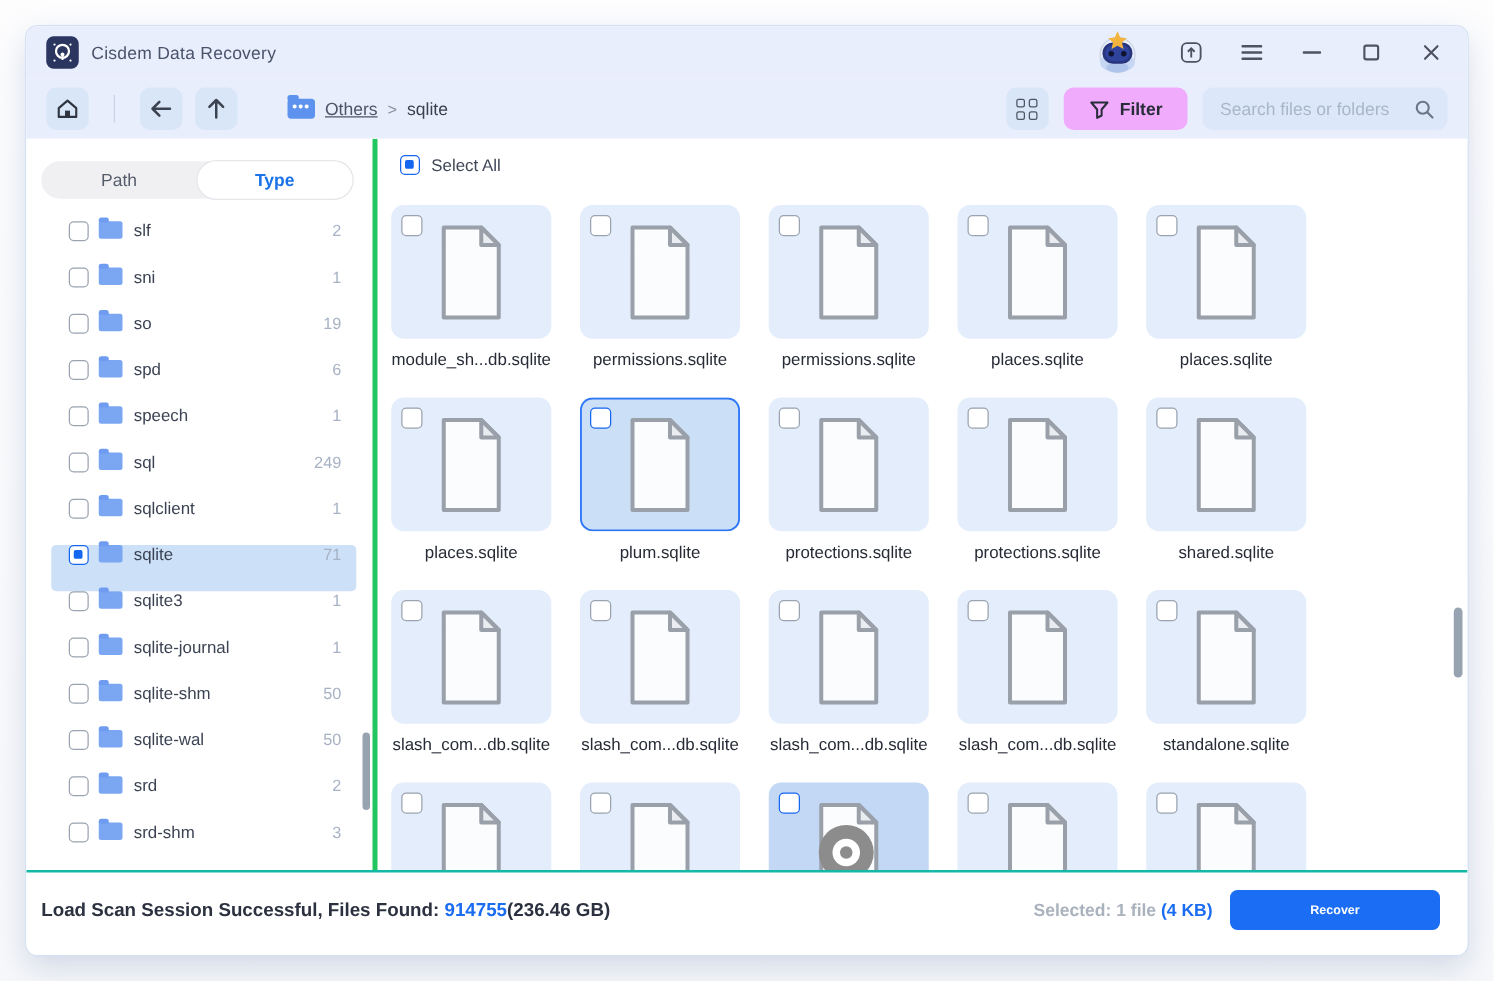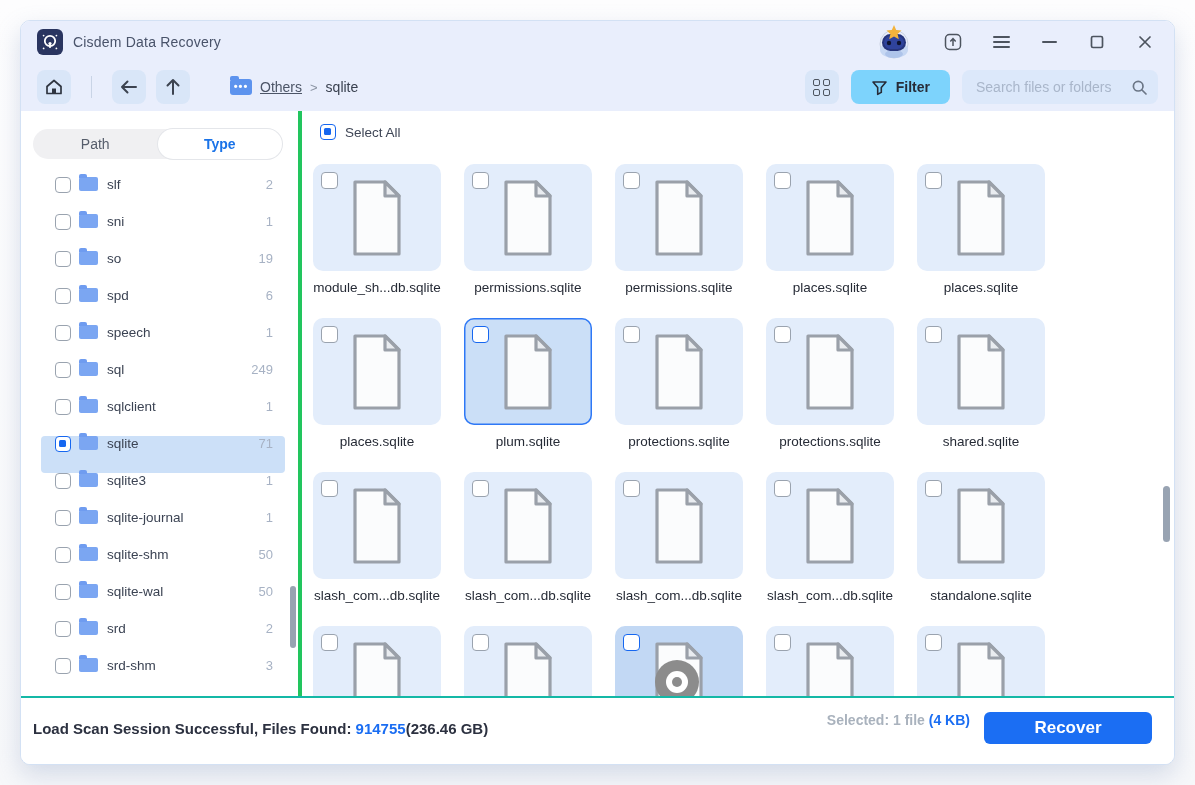--- a/index.html
+++ b/index.html
@@ -27,21 +27,21 @@
   .crumbs { display:flex; align-items:center; margin-left:40px; gap:8px; font-size:14px; }
   .crumb-folder { width:22px; height:16px; background:#5d93ee; border-radius:3px; position:relative; display:flex; align-items:center; justify-content:center; }
   .crumb-folder::before { content:""; position:absolute; top:-3px; left:0; width:9px; height:4px; background:#5d93ee; border-radius:2px 2px 0 0; }
   .crumb-dots { color:#fff; font-size:11px; font-weight:bold; letter-spacing:1px; line-height:1; margin-top:-2px; }
   .crumb-root { color:#4c5567;text-decoration:underline; }
   .crumb-sep { color:#8a93a3; font-size:13px; }
   .crumb-cur { color:#39404f; }
   .toolbar-right { margin-left:auto; display:flex; align-items:center; gap:12px; }
   .gridview { display:grid; grid-template-columns:7px 7px; grid-template-rows:7px 7px; gap:3px; }
   .gridview span { border:1.6px solid #4d5560; border-radius:2px; }
-  .filter-btn { height:34px; border-radius:8px; background:#7dd3fc; display:flex; align-items:center; gap:8px; padding:0 20px; cursor:pointer; border:none; }
+  .filter-btn { height:34px; border-radius:8px; background:#f0abfc; display:flex; align-items:center; gap:8px; padding:0 20px; cursor:pointer; border:none; }
   .filter-label { font-size:14px; font-weight:bold; color:#272c38; }
   .searchbox { width:196px; height:34px; border-radius:8px; background:#dce8fa; display:flex; align-items:center; padding:0 10px 0 14px; }
   .searchbox input { flex:1; border:none; outline:none; background:transparent; font-size:14px; color:#45506b; font-family:"Liberation Sans", sans-serif; min-width:0; }
   .searchbox input::placeholder { color:#a9b6ca; }
 
   
   .content { flex:1 1 auto; display:flex; background:#fff; overflow:hidden; position:relative; }
 
   
   .sidebar { width:281px; flex:0 0 auto; border-right:4px solid #22c55e; position:relative; padding-top:18px; overflow:hidden; }
@@ -76,24 +76,24 @@
   .tile.hover { background:#c2d8f4; }
   .tile .cb { position:absolute; left:8px; top:8px; width:17px; height:17px; background:#fff; }
   .tile .docsvg { position:absolute; left:50%; top:50%; transform:translate(-50%,-50%); }
   .tname { margin-top:9px; font-size:13.5px; color:#262b36; text-align:center; white-space:nowrap; }
   .main-scroll { position:absolute; right:4px; top:375px; width:7px; height:56px; background:#98a3b2; border-radius:4px; }
 
   
   .footer { height:68px; flex:0 0 auto; background:#fff; border-top:2px solid #14b8a6; display:flex; align-items:center; padding:0 22px 6px 12px; }
   .status { font-size:15px; font-weight:bold; color:#2c3140; }
   .status .num { color:#1a6df2; }
-  .foot-right { margin-left:auto; display:flex; align-items:flex-start; gap:14px; }
+  .foot-right { margin-left:auto; display:flex; align-items:center; gap:14px; }
   .sel-info { font-size:14px; font-weight:bold; color:#a9b2bd; }
   .sel-info .size { color:#1a6df2; }
-  .recover-btn { width:168px; height:32px; border:none; border-radius:6px; background:#1b6ef3; color:#fff; font-size:17px; font-weight:bold; cursor:pointer; font-family:"Liberation Sans", sans-serif; }
+  .recover-btn { width:168px; height:32px; border:none; border-radius:6px; background:#1b6ef3; color:#fff; font-size:10px; font-weight:bold; cursor:pointer; font-family:"Liberation Sans", sans-serif; }
 
   svg { display:block; }
 </style>
 </head>
 <body>
 
 <div class="stage">
   <div class="window">
 
     <div class="titlebar">

